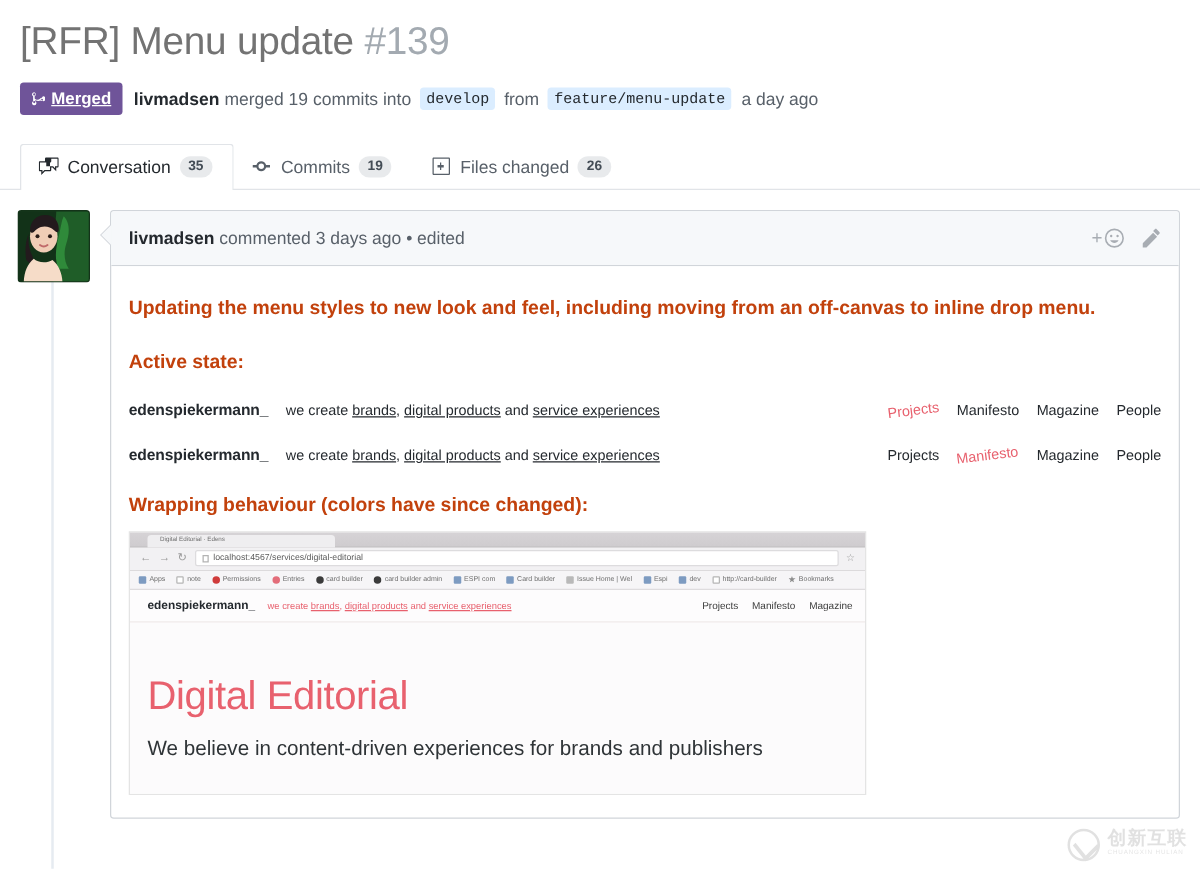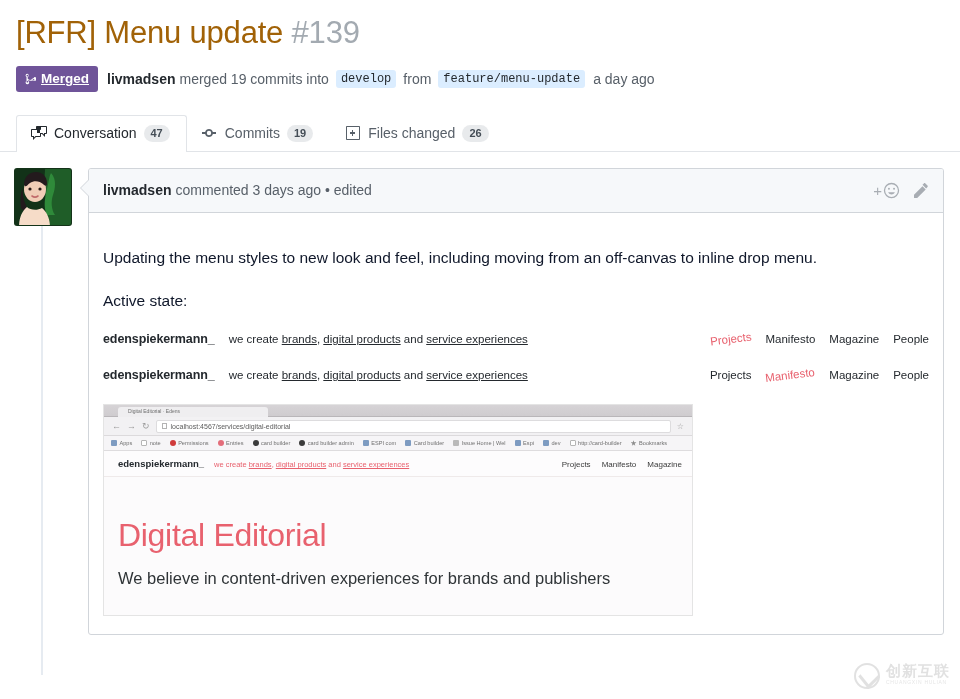--- a/index.html
+++ b/index.html
@@ -16,21 +16,21 @@
   
   .pr-header { padding: 14px 16px 0 16px; }
   .pr-title-row {
     font-size: 31px;
     line-height: 1.25;
     font-weight: 400;
     color: #24292e;
     letter-spacing: -0.2px;
     white-space: nowrap;
   }
-  .pr-title { color: #a16207; }
+  .pr-title { color: #737373; }
   .pr-number { color: #a3aab1; font-weight: 300; }
 
   .pr-meta-row {
     display: flex;
     align-items: center;
     margin-top: 13px;
     font-size: 14px;
     color: #586069;
     white-space: nowrap;
   }
@@ -182,22 +182,23 @@
     color: #a8adb3;
   }
   .reaction-btn { display: flex; align-items: center; gap: 1px; cursor: pointer; }
   .reaction-btn .plus { font-size: 15px; line-height: 1; color: #a8adb3; }
   .icon-btn { cursor: pointer; display: flex; }
 
   .comment-body { padding: 16px 14px 18px 14px; }
   .para {
     font-size: 15.5px;
     line-height: 1.5;
-    color: #0f172a;
-    margin: 17px 0 20px 0;
+    color: #c2410c;
+    margin: 6px 0 20px 0;
+    font-weight: bold;
   }
   .para:last-child { margin-bottom: 0; }
 
   
   .menu-mock {
     display: flex;
     align-items: baseline;
     margin-bottom: 22px;
     font-size: 11.5px;
     color: #24292e;
@@ -413,21 +414,21 @@
   </div>
 </div>
 
 <div class="tabnav">
 
   <div class="tab active">
     <svg width="16" height="16" viewBox="0 0 16 16" fill="#24292e">
       <path d="M15 1H6c-.55 0-1 .45-1 1v2H1c-.55 0-1 .45-1 1v6c0 .55.45 1 1 1h1v3l3-3h4c.55 0 1-.45 1-1V9h1l3 3V9h1c.55 0 1-.45 1-1V2c0-.55-.45-1-1-1zM9 11H4.5L3 12.5V11H1V5h8v6zm6-3h-2v1.5L11.5 8H6V5h3c.55 0 1-.45 1-1V2h5v6z"></path>
     </svg>
     <span>Conversation</span>
-    <span class="counter">47</span>
+    <span class="counter">35</span>
   </div>
 
   <div class="tab">
     <svg width="16" height="16" viewBox="0 0 16 16" fill="#586069">
       <path d="M10.86 7c-.45-1.72-2-3-3.86-3-1.86 0-3.41 1.28-3.86 3H0v2h3.14c.45 1.72 2 3 3.86 3 1.86 0 3.41-1.28 3.86-3H14V7h-3.14zM7 10.2a2.2 2.2 0 1 1 0-4.4 2.2 2.2 0 0 1 0 4.4z"></path>
     </svg>
     <span>Commits</span>
     <span class="counter">19</span>
   </div>
 
@@ -504,20 +505,21 @@
           <span class="mock-brand">edenspiekermann_</span>
           <span class="mock-tagline"><span>we create </span><u>brands</u><span>, </span><u>digital products</u><span> and </span><u>service experiences</u></span>
           <span class="mock-nav">
             <span class="nav-item">Projects</span>
             <span class="nav-item active">Manifesto</span>
             <span class="nav-item">Magazine</span>
             <span class="nav-item">People</span>
           </span>
         </div>
 
+        <p class="para" style="margin-bottom:8px;">Wrapping behaviour (colors have since changed):</p>
 
         <div class="browser-shot">
 
           <div class="bs-tabstrip">
             <div class="bs-tab">Digital Editorial · Edens</div>
           </div>
 
           <div class="bs-urlbar">
             <span class="bs-navicon">←</span>
             <span class="bs-navicon">→</span>

